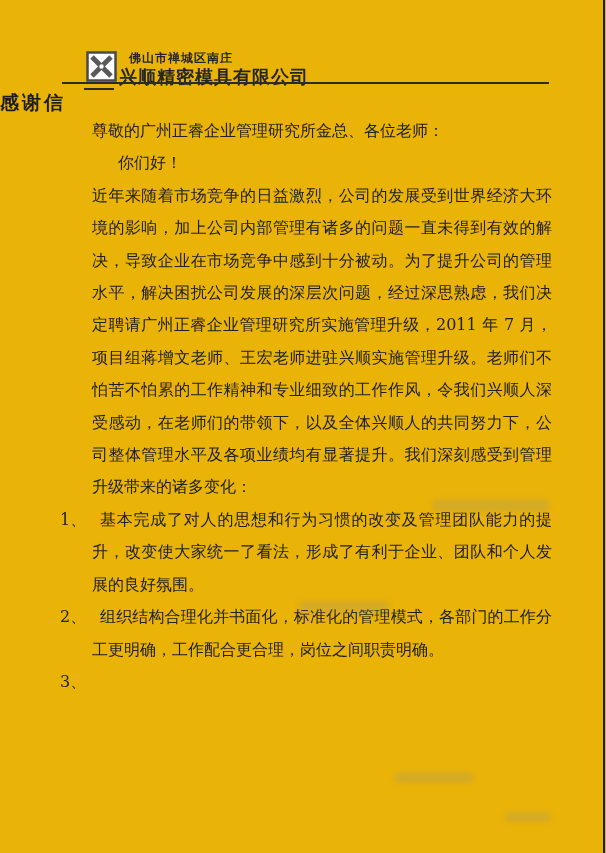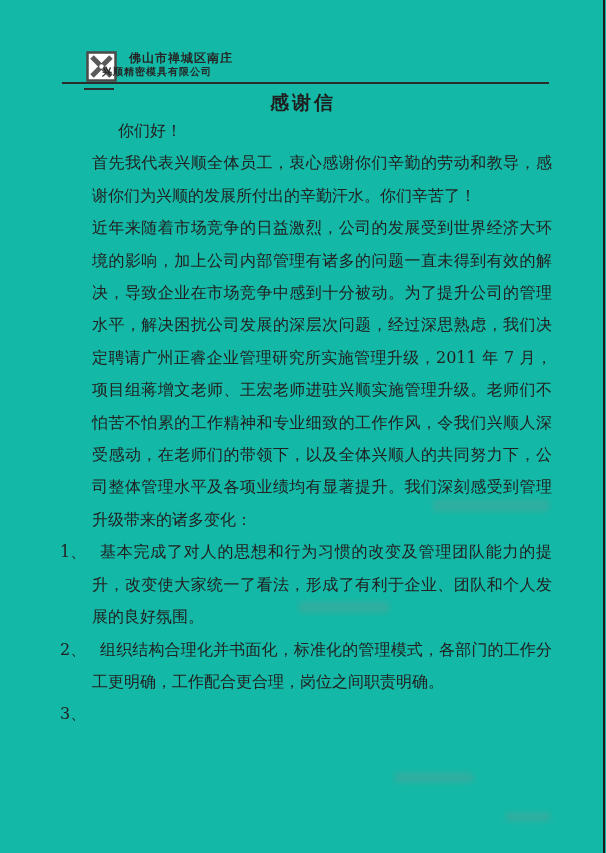--- a/index.html
+++ b/index.html
@@ -4,21 +4,21 @@
 <style>
   html, body {
     margin: 0;
     padding: 0;
     background: #ffffff;
   }
   .sheet {
     position: relative;
     width: 606px;
     height: 853px;
-    background: #14b8a6;
+    background: #eab308;
     overflow: hidden;
     font-family: "DejaVu Serif", "Liberation Serif", serif;
     color: #222222;
   }
   
   .scan-edge {
     position: absolute;
     left: 603px;
     top: 0;
     width: 2px;
@@ -45,23 +45,23 @@
     left: 129px;
     top: 50px;
     font-size: 12px;
     font-weight: bold;
     color: #262626;
     letter-spacing: 1px;
     white-space: nowrap;
   }
   .lh-line2 {
     position: absolute;
-    left: 102px;
+    left: 119px;
     top: 65px;
-    font-size: 10px;
+    font-size: 18px;
     font-weight: bold;
     color: #262626;
     letter-spacing: 1px;
     white-space: nowrap;
   }
   .lh-rule {
     position: absolute;
     left: 62px;
     top: 82px;
     width: 487px;
@@ -75,21 +75,21 @@
     width: 30px;
     height: 2px;
     background: #2c2c2c;
   }
   
   .doc-title {
     position: absolute;
     left: 0;
     top: 90px;
     width: 606px;
-    text-align: center;
+    text-align: left;
     font-size: 19px;
     font-weight: bold;
     letter-spacing: 3px;
     color: #1e1e1e;
   }
   
   .body-text {
     position: absolute;
     left: 92px;
     top: 115px;
@@ -147,22 +147,22 @@
     </svg>
     <div class="lh-line1">佛山市禅城区南庄</div>
     <div class="lh-line2">兴顺精密模具有限公司</div>
     <div class="lh-rule"></div>
     <div class="lh-rule-short"></div>
   </div>
 
   <div class="doc-title">感谢信</div>
 
   <div class="body-text">
+    <p>尊敬的广州正睿企业管理研究所金总、各位老师：</p>
     <p class="greeting">你们好！</p>
-    <p>首先我代表兴顺全体员工，衷心感谢你们辛勤的劳动和教导，感谢你们为兴顺的发展所付出的辛勤汗水。你们辛苦了！</p>
     <p>近年来随着市场竞争的日益激烈，公司的发展受到世界经济大环境的影响，加上公司内部管理有诸多的问题一直未得到有效的解决，导致企业在市场竞争中感到十分被动。为了提升公司的管理水平，解决困扰公司发展的深层次问题，经过深思熟虑，我们决定聘请广州正睿企业管理研究所实施管理升级，2011 年 7 月，项目组蒋增文老师、王宏老师进驻兴顺实施管理升级。老师们不怕苦不怕累的工作精神和专业细致的工作作风，令我们兴顺人深受感动，在老师们的带领下，以及全体兴顺人的共同努力下，公司整体管理水平及各项业绩均有显著提升。我们深刻感受到管理升级带来的诸多变化：</p>
 
     <p class="num-item">
       <span class="num">1、</span>
       <span>基本完成了对人的思想和行为习惯的改变及管理团队能力的提升，改变使大家统一了看法，形成了有利于企业、团队和个人发展的良好氛围。</span>
     </p>
     <p class="num-item">
       <span class="num">2、</span>
       <span>组织结构合理化并书面化，标准化的管理模式，各部门的工作分工更明确，工作配合更合理，岗位之间职责明确。</span>
     </p>

